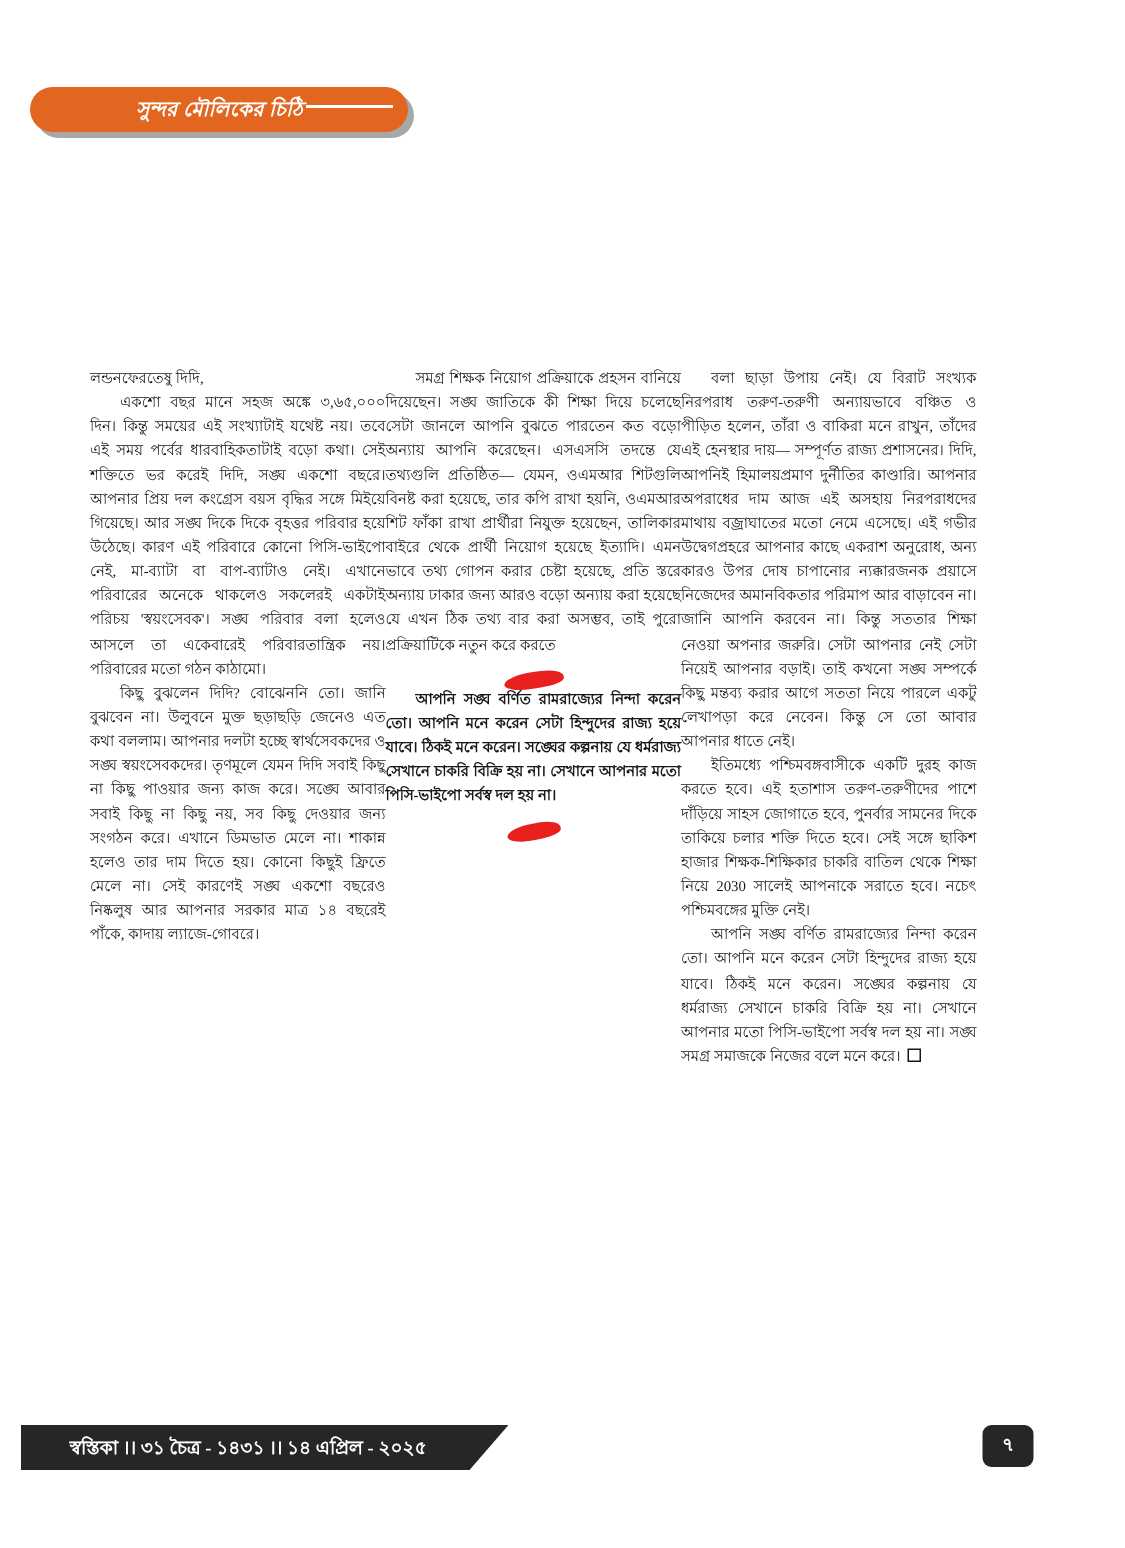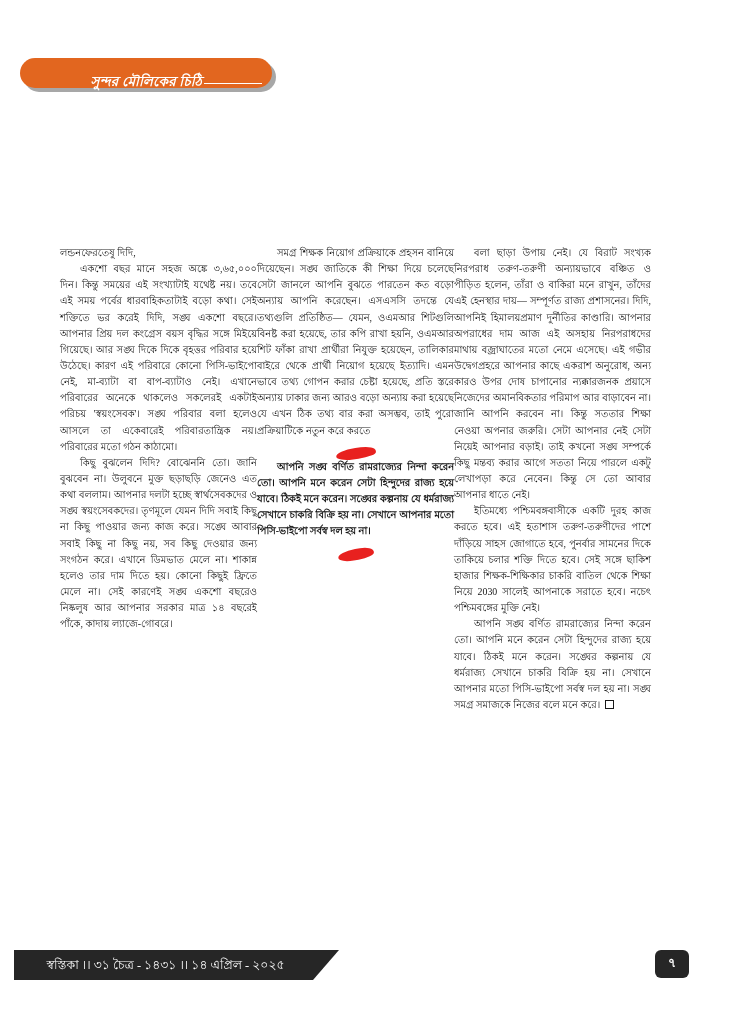--- a/index.html
+++ b/index.html
@@ -41,21 +41,21 @@
   }
   .badge {
     position: absolute;
     left: 0;
     top: 0;
     width: 252px;
     height: 30px;
     background: #e2661f;
     border-radius: 15px;
     display: flex;
-    align-items: flex-end;
+    align-items: center;
     justify-content: flex-end;
     box-sizing: border-box;
     padding-right: 10px;
   }
   .badge-text {
     color: #ffffff;
     font-size: 13.5px;
     font-style: italic;
     font-weight: 700;
     letter-spacing: .2px;
@@ -165,21 +165,21 @@
     color: #ffffff;
     display: flex;
     align-items: center;
     justify-content: center;
     clip-path: polygon(0 0, 100% 0, 92% 100%, 0 100%);
     box-sizing: border-box;
     padding-right: 22px;
   }
   .footer-text {
     font-size: 12.4px;
-    font-weight: 400;
+    font-weight: 700;
     white-space: nowrap;
     line-height: 1;
     text-align: center;
   }
 
   .pagenum {
     position: absolute;
     left: 655px;
     top: 950px;
     width: 34px;

